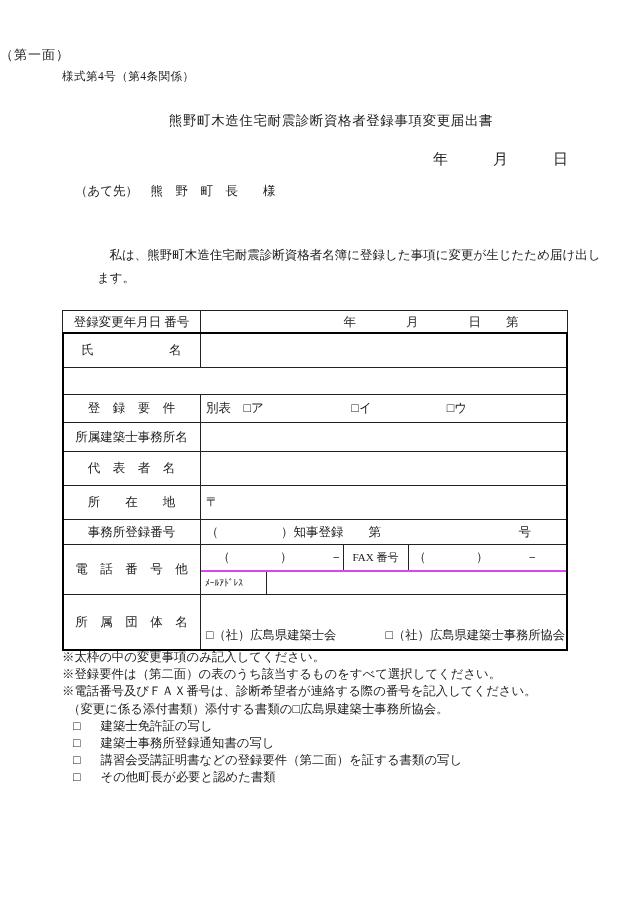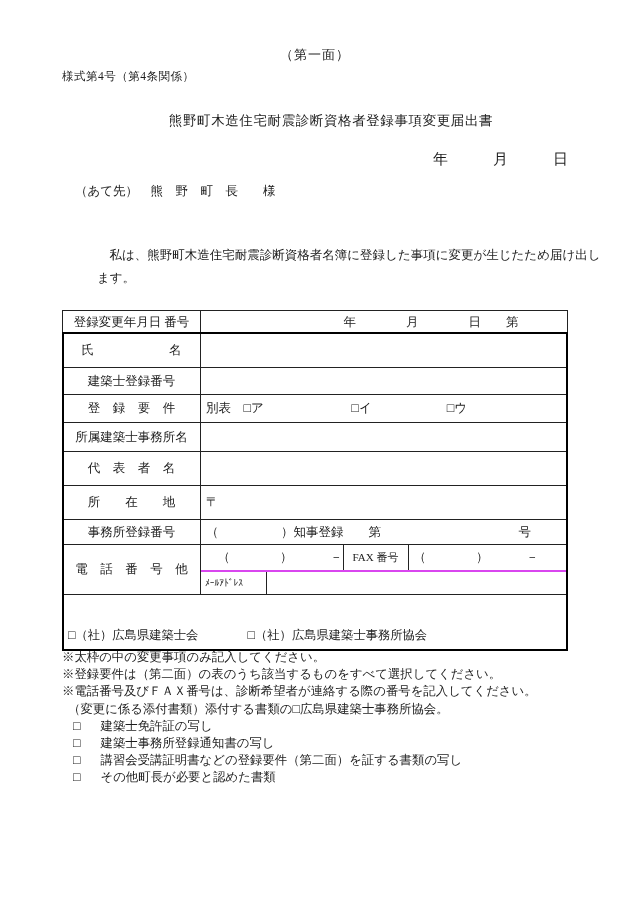--- a/index.html
+++ b/index.html
@@ -4,21 +4,21 @@
 <style>
   html,body{margin:0;padding:0;background:#e8e8e8;}
   .page{
     position:relative;
     width:630px;height:915px;
     background:#ffffff;
     font-family:"Liberation Serif","DejaVu Serif",serif;
     color:#1c1c1c;
     overflow:hidden;
   }
-  .face{position:absolute;top:46px;left:0;width:100%;text-align:center;font-size:13px;letter-spacing:1px;}
+  .face{position:absolute;top:46px;left:0;width:100%;font-size:13px;letter-spacing:1px;}
   .form-no{position:absolute;top:69px;left:62px;font-size:11.5px;letter-spacing:0.5px;}
   .doc-title{position:absolute;top:112px;left:16px;width:100%;text-align:center;font-size:13.5px;letter-spacing:0.6px;}
   .date-line{position:absolute;top:150px;right:62px;font-size:15px;white-space:pre;}
   .addressee{position:absolute;top:183px;left:75px;font-size:12.5px;white-space:pre;}
   .intro{position:absolute;top:244px;left:62px;width:506px;font-size:12.5px;line-height:23px;}
   .intro div{white-space:pre;margin-left:35px;}
 
   
   .form-table{
     position:absolute;top:310px;left:62px;width:506px;
@@ -93,21 +93,20 @@
 
     <div class="tr h-r2">
       <div class="th">氏　　　　　　名</div>
       <div class="td name-td">
         <div class="seal-line">㊞</div>
         
       </div>
     </div>
 
     <div class="tr h-r3">
-      <div class="th">建築士登録番号</div>
     </div>
 
     <div class="tr h-r4">
       <div class="th">登　録　要　件</div>
       <div class="td">別表　□ア　　　　　　　□イ　　　　　　□ウ</div>
     </div>
 
     <div class="tr h-r5">
       <div class="th">所属建築士事務所名</div>
       <div class="td"></div>
@@ -137,20 +136,21 @@
           <div class="fax-cell">（　　　　）　　　－</div>
         </div>
         <div class="phone-bottom">
           <div class="mail-label">ﾒｰﾙｱﾄﾞﾚｽ</div>
           <div class="mail-value"></div>
         </div>
       </div>
     </div>
 
     <div class="tr h-r10">
+      <div class="th">所　属　団　体　名</div>
       <div class="td org-td">
         <div>□（社）広島県建築士会　　　　□（社）広島県建築士事務所協会</div>
         
         
       </div>
     </div>
 
     <div class="thick-frame"></div>
   </div>
 

